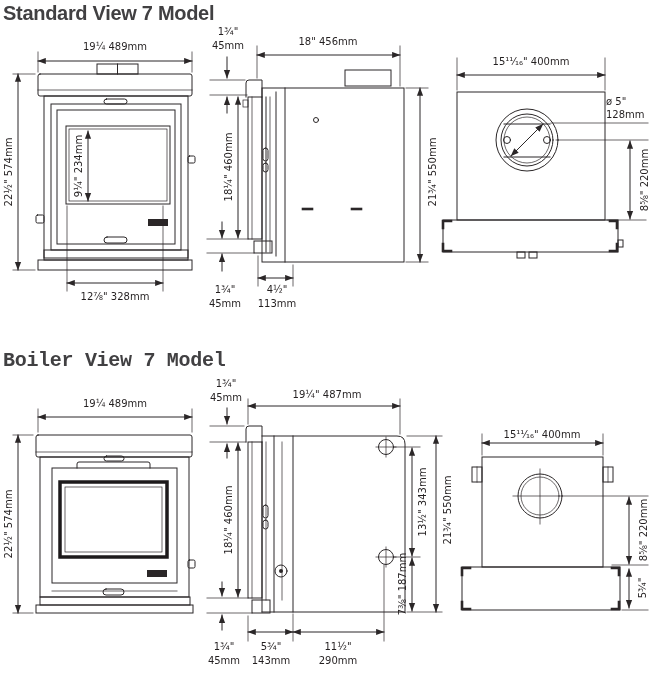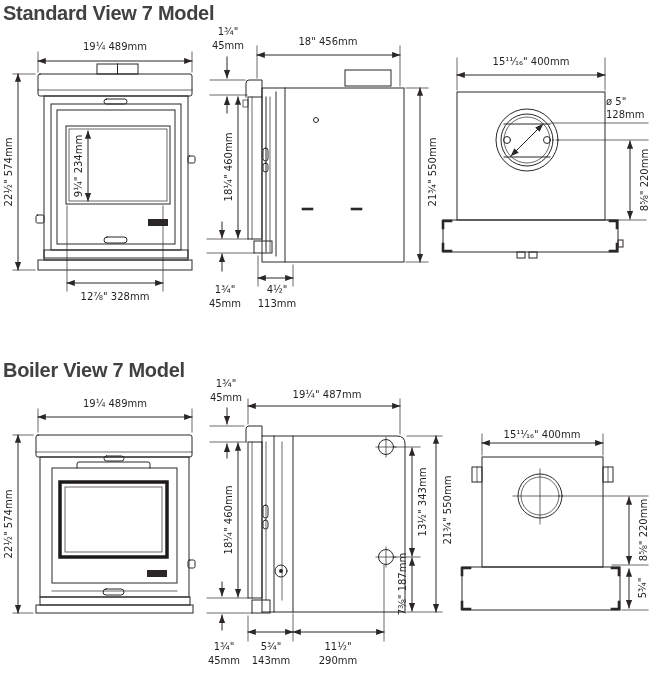--- a/index.html
+++ b/index.html
@@ -1,20 +1,20 @@
 <!DOCTYPE html>
 <html><head>
 <meta charset="utf-8">
 <style>
   html,body{margin:0;padding:0;background:#ffffff;}
   #canvas{position:relative;width:650px;height:674px;background:#ffffff;overflow:hidden;
           font-family:"Liberation Sans","DejaVu Sans",sans-serif;padding-left:20px;}
   .sec-title{position:absolute;left:3px;font-weight:bold;font-size:20px;color:#414042;
              letter-spacing:-0.3px;font-family:"Liberation Sans","DejaVu Sans",sans-serif;}
-  #t1{top:2px;} #t2{top:359px;}
+  #t1{top:2px;} #t2{top:349px;font-family:Liberation Mono, monospace;}
   svg{position:absolute;left:0;top:0;}
   .ln{fill:none;stroke:#2b2728;stroke-width:1;stroke-linecap:square;}
   .thin{stroke-width:0.7;}
   .tk{stroke-width:2.6;}
   .blk{stroke-width:3.5;stroke:#1d1a1b;}
   .badge{fill:#2b2728;stroke:none;}
   text.dim{fill:#231f20;stroke:none;font-family:"DejaVu Sans","Liberation Sans",sans-serif;
            font-size:10px;text-anchor:middle;}
   text.dim.start{text-anchor:start;}
 </style>

